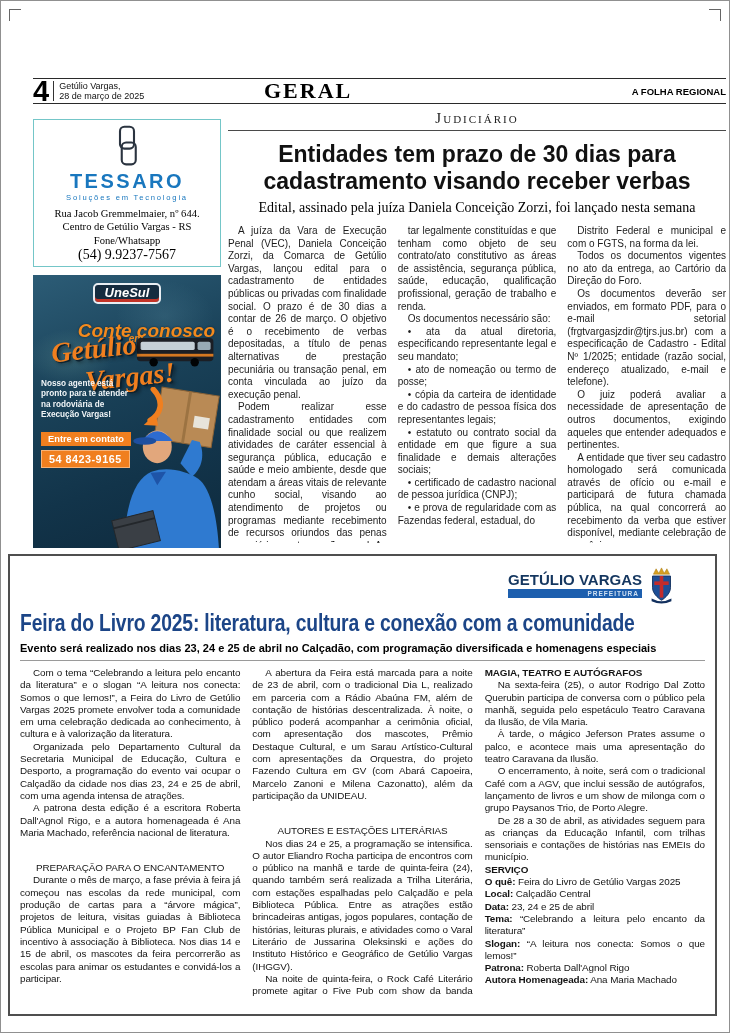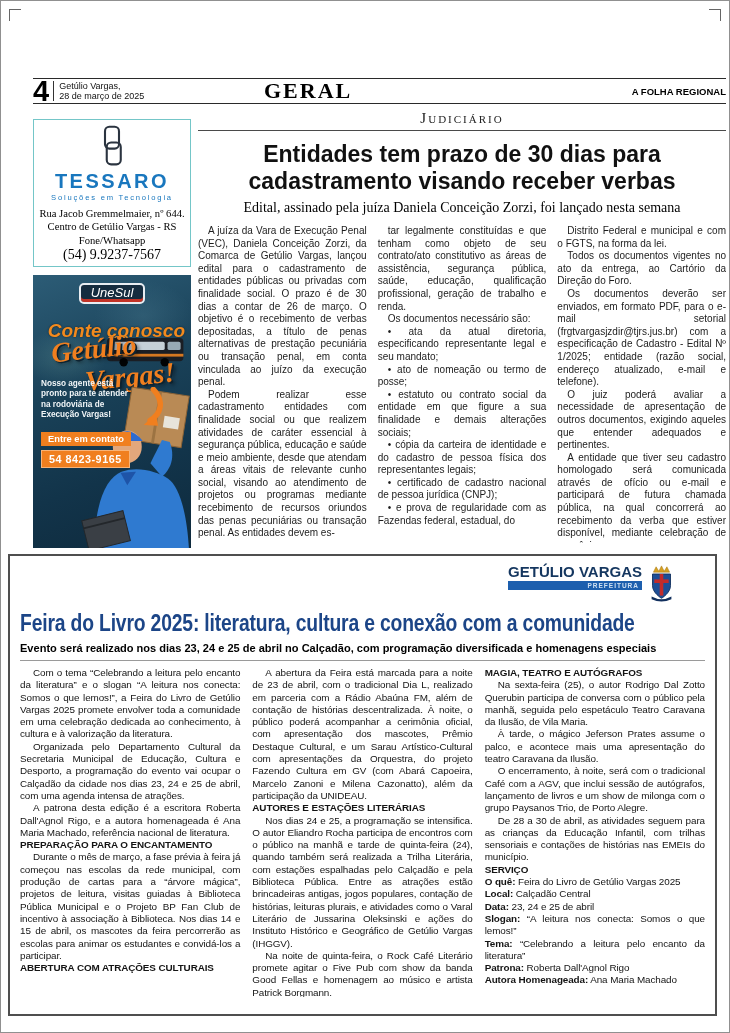--- a/index.html
+++ b/index.html
@@ -14,36 +14,36 @@
             display:flex;align-items:center;height:24px;}
   .mh-left{flex:1;display:flex;align-items:center;}
   .page-num{font-size:29px;font-weight:bold;line-height:22px;letter-spacing:-1px;color:#000;}
   .mh-datebox{font-size:9px;line-height:10px;border-left:1px solid #333;padding-left:5px;margin-left:5px;color:#111;}
   .mh-center{flex:1;text-align:left;font-family:"Liberation Serif",serif;font-weight:bold;
              font-size:22px;letter-spacing:2px;color:#000;}
   .mh-right{flex:1;text-align:right;font-size:9.5px;font-weight:bold;color:#000;}
 
   
   .content{display:flex;margin:3px 4px 0 33px;gap:7px;height:437px;}
-  .ads-col{width:158px;flex:none;}
+  .ads-col{width:188px;flex:none;}
 
   .tessaro{margin-top:12px;border:1px solid #74c6c8;height:141px;text-align:center;padding-top:5px;box-sizing:content-box;}
   .t-brand{color:#1977be;font-weight:bold;font-size:20px;letter-spacing:2.5px;line-height:21px;}
   .t-tag{color:#1977be;font-size:7.6px;letter-spacing:1.8px;margin-top:1px;}
   .t-addr{font-family:"Liberation Serif",serif;font-size:10.6px;line-height:12.5px;margin-top:6px;color:#000;}
   .t-phone-label{font-family:"Liberation Serif",serif;font-size:10.6px;margin-top:2px;color:#000;}
   .t-phone{font-family:"Liberation Serif",serif;font-size:14px;margin-top:1px;color:#000;}
 
   .unesul{margin-top:8px;height:273px;position:relative;overflow:hidden;
           background:linear-gradient(160deg,#2c5c76 0%,#1a4259 38%,#12344a 70%,#0e2a3d 100%);}
   .unesul::before{content:"";position:absolute;inset:0;
           background:radial-gradient(60px 40px at 20% 30%,rgba(120,170,160,.25),transparent 70%),
                      radial-gradient(70px 50px at 70% 15%,rgba(90,140,160,.25),transparent 70%);}
   .u-logo{position:absolute;top:8px;left:0;right:0;text-align:center;}
-  .u-logo span{display:inline-block;font-style:italic;font-weight:normal;font-size:13px;color:#fff;
+  .u-logo span{display:inline-block;font-style:italic;font-weight:bold;font-size:13px;color:#fff;
           background:#152c3f;border:2px solid #e8edf2;border-radius:5px;padding:0 10px 2px;
           box-shadow:inset 0 -3px 0 #c33327;}
   .u-line1{position:absolute;top:45px;left:0;right:6px;text-align:right;font-weight:bold;font-style:italic;
           font-size:19px;color:#f28a1e;text-shadow:0 0 2px #0d2230;}
   .u-em{position:absolute;top:58px;left:0;right:-18px;text-align:center;font-weight:bold;font-style:italic;
           font-size:10px;color:#f28a1e;}
   .u-script{position:absolute;font-family:"Liberation Serif",serif;font-style:italic;font-weight:bold;
           color:#f07f1f;font-size:28px;transform:rotate(-6deg);text-shadow:1.5px 1.5px 0 #0d2230,3px 3px 4px rgba(0,0,0,.45);
           z-index:3;white-space:nowrap;}
   .u-script.l1{top:58px;left:18px;}
@@ -63,33 +63,33 @@
   .kicker-row{border-bottom:1px solid #4a4a4a;text-align:center;padding-bottom:3px;margin-top:2px;}
   .kicker{font-family:"Liberation Serif",serif;font-variant:small-caps;font-size:15px;letter-spacing:2px;color:#222;}
   .jud-h1{font-size:23px;font-weight:bold;text-align:center;line-height:27px;margin:10px 14px 5px;color:#111;}
   .jud-sub{font-family:"Liberation Serif",serif;font-weight:normal;font-size:14px;text-align:center;margin:2px 0 9px;color:#000;}
   .jcols{display:flex;gap:11px;max-height:318px;overflow:hidden;}
   .jcol{flex:1;min-width:0;font-size:10px;line-height:12.6px;text-align:justify;color:#1c1c1c;}
   .jcol p{margin:0;text-indent:10px;}
 
   
   .fair{margin:10px 13px 0 8px;border:2px solid #4f4f4f;height:446px;padding:6px 10px;overflow:hidden;}
-  .gv-logo{display:flex;justify-content:flex-end;gap:6px;margin:2px 30px 2px 0;height:42px;}
+  .gv-logo{display:flex;justify-content:flex-end;align-items:center;gap:6px;margin:2px 30px 2px 0;height:42px;}
   .gv-name{font-size:15px;font-weight:bold;color:#14365f;line-height:15px;text-align:right;}
   .gv-bar{background:#1d5fae;color:#cfe0f2;font-size:6.5px;font-weight:bold;text-align:right;
           padding:1px 3px;letter-spacing:1px;margin-top:2px;}
   .fair-h1{color:#1c4587;font-size:23px;font-weight:bold;line-height:26px;margin:2px 0 2px 0;
           display:inline-block;transform:scaleX(.84);transform-origin:0 50%;white-space:nowrap;letter-spacing:-.2px;}
   .fair-sub{font-weight:bold;font-size:11.5px;margin:0 0 3px 0;display:inline-block;color:#000;
           transform:scaleX(.96);transform-origin:0 50%;white-space:nowrap;}
   .fair-rule{border:none;border-top:1px solid #9a9a9a;margin:3px 0 6px;}
   .fcols{display:flex;gap:12px;max-height:330px;overflow:hidden;}
   .fcol{flex:1;min-width:0;font-size:9.9px;line-height:12.3px;text-align:justify;letter-spacing:-.1px;color:#141414;}
   .fcol p{margin:0;text-indent:13px;}
-  .fcol p.fsub{text-indent:0;font-weight:bold;}
+  .fcol p.fsub{text-indent:0;text-align:center;font-weight:normal;margin-top:23px;}
   .fcol p.fsub-left{text-indent:0;text-align:left;font-weight:bold;}
   .fcol p.svc{text-indent:0;}
   .fcol p.svc b{font-weight:bold;}
 </style>
 </head>
 <body>
 
 <div class="page">
   <div class="cm tl"></div>
   <div class="cm tr"></div>
@@ -175,22 +175,22 @@
       <div class="jcols">
         <div class="jcol">
           <p>A juíza da Vara de Execução Penal (VEC), Daniela Conceição Zorzi, da Comarca de Getúlio Vargas, lançou edital para o cadastramento de entidades públicas ou privadas com finalidade social. O prazo é de 30 dias a contar de 26 de março. O objetivo é o recebimento de verbas depositadas, a título de penas alternativas de prestação pecuniária ou transação penal, em conta vinculada ao juízo da execução penal.</p>
           <p>Podem realizar esse cadastramento entidades com finalidade social ou que realizem atividades de caráter essencial à segurança pública, educação e saúde e meio ambiente, desde que atendam a áreas vitais de relevante cunho social, visando ao atendimento de projetos ou programas mediante recebimento de recursos oriundos das penas pecuniárias ou transação penal. As entidades devem es-</p>
         </div>
         <div class="jcol">
           <p>tar legalmente constituídas e que tenham como objeto de seu contrato/ato constitutivo as áreas de assistência, segurança pública, saúde, educação, qualificação profissional, geração de trabalho e renda.</p>
           <p>Os documentos necessário são:</p>
           <p>• ata da atual diretoria, especificando representante legal e seu mandato;</p>
           <p>• ato de nomeação ou termo de posse;</p>
+          <p>• cópia da carteira de identidade e do cadastro de pessoa física dos representantes legais;</p>
           <p>• estatuto ou contrato social da entidade em que figure a sua finalidade e demais alterações sociais;</p>
-          <p>• cópia da carteira de identidade e do cadastro de pessoa física dos representantes legais;</p>
           <p>• certificado de cadastro nacional de pessoa jurídica (CNPJ);</p>
           <p>• e prova de regularidade com as Fazendas federal, estadual, do</p>
         </div>
         <div class="jcol">
           <p>Distrito Federal e municipal e com o FGTS, na forma da lei.</p>
           <p>Todos os documentos vigentes no ato da entrega, ao Cartório da Direção do Foro.</p>
           <p>Os documentos deverão ser enviados, em formato PDF, para o e-mail setorial (frgtvargasjzdir@tjrs.jus.br) com a especificação de Cadastro - Edital Nº 1/2025; entidade (razão social, endereço atualizado, e-mail e telefone).</p>
           <p>O juiz poderá avaliar a necessidade de apresentação de outros documentos, exigindo aqueles que entender adequados e pertinentes.</p>
           <p>A entidade que tiver seu cadastro homologado será comunicada através de ofício ou e-mail e participará de futura chamada pública, na qual concorrerá ao recebimento da verba que estiver disponível, mediante celebração de convênio.</p>
         </div>
@@ -233,20 +233,20 @@
       <div class="fcol">
         <p class="fsub-left">MAGIA, TEATRO E AUTÓGRAFOS</p>
         <p>Na sexta-feira (25), o autor Rodrigo Dal Zotto Querubin participa de conversa com o público pela manhã, seguida pelo espetáculo Teatro Caravana da Ilusão, de Vila Maria.</p>
         <p>À tarde, o mágico Jeferson Prates assume o palco, e acontece mais uma apresentação do teatro Caravana da Ilusão.</p>
         <p>O encerramento, à noite, será com o tradicional Café com a AGV, que inclui sessão de autógrafos, lançamento de livros e um show de milonga com o grupo Paysanos Trio, de Porto Alegre.</p>
         <p>De 28 a 30 de abril, as atividades seguem para as crianças da Educação Infantil, com trilhas sensoriais e contações de histórias nas EMEIs do município.</p>
         <p class="fsub-left">SERVIÇO</p>
         <p class="svc"><b>O quê:</b> <span>Feira do Livro de Getúlio Vargas 2025</span></p>
         <p class="svc"><b>Local:</b> <span>Calçadão Central</span></p>
         <p class="svc"><b>Data:</b> <span>23, 24 e 25 de abril</span></p>
+        <p class="svc"><b>Tema:</b> <span>“Celebrando a leitura pelo encanto da literatura”</span></p>
         <p class="svc"><b>Slogan:</b> <span>“A leitura nos conecta: Somos o que lemos!”</span></p>
-        <p class="svc"><b>Tema:</b> <span>“Celebrando a leitura pelo encanto da literatura”</span></p>
         <p class="svc"><b>Patrona:</b> <span>Roberta Dall'Agnol Rigo</span></p>
         <p class="svc"><b>Autora Homenageada:</b> <span>Ana Maria Machado</span></p>
       </div>
     </div>
   </section>
 </div>
 
 </body></html>

